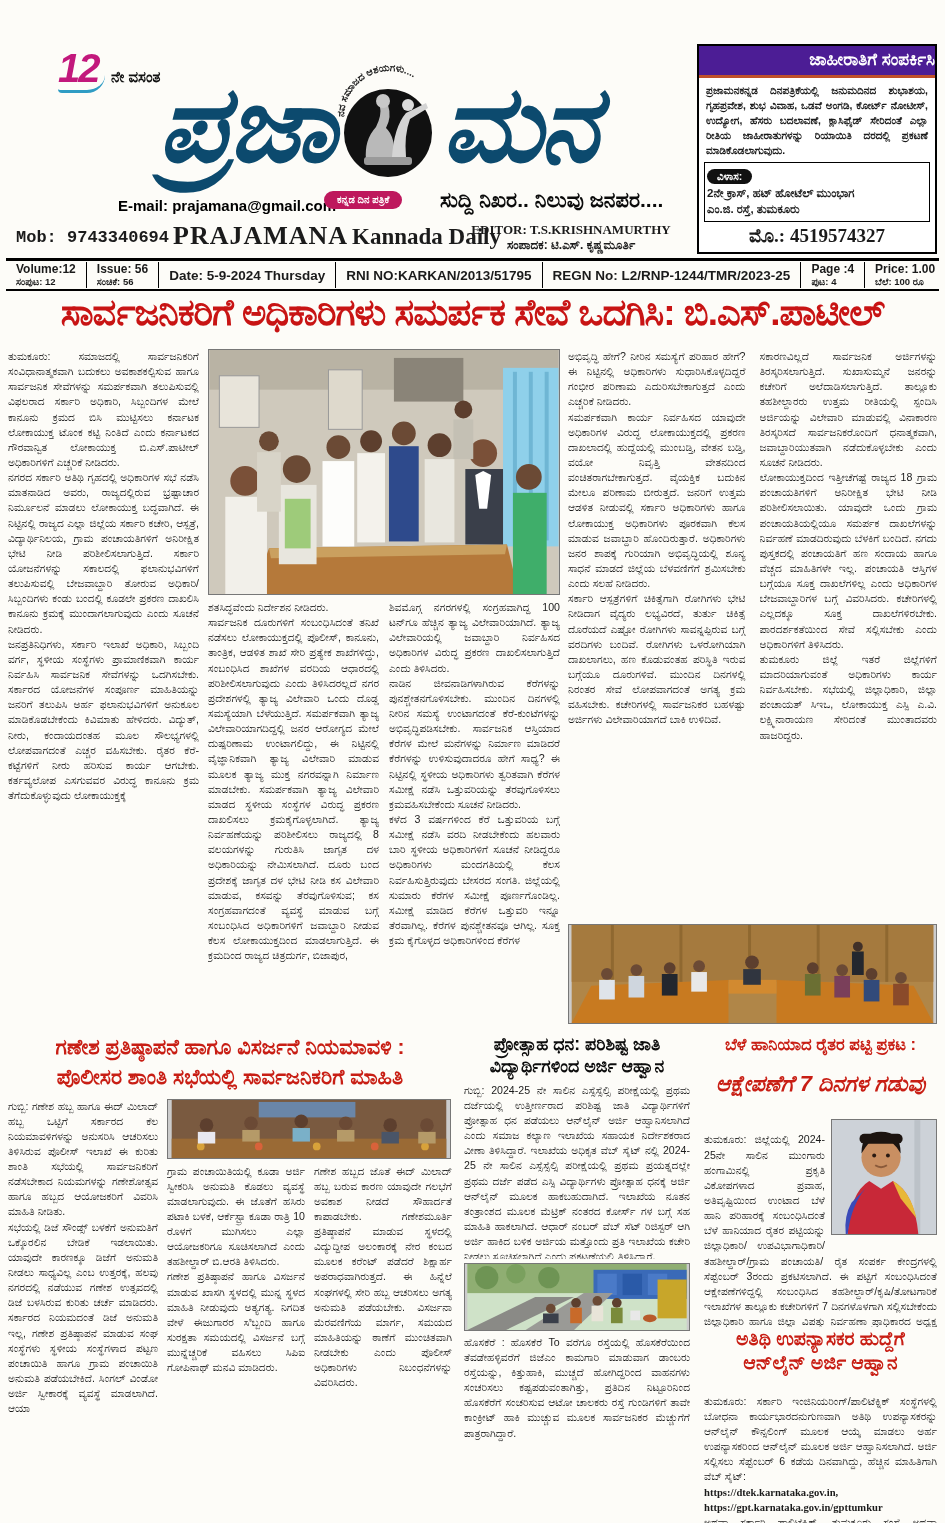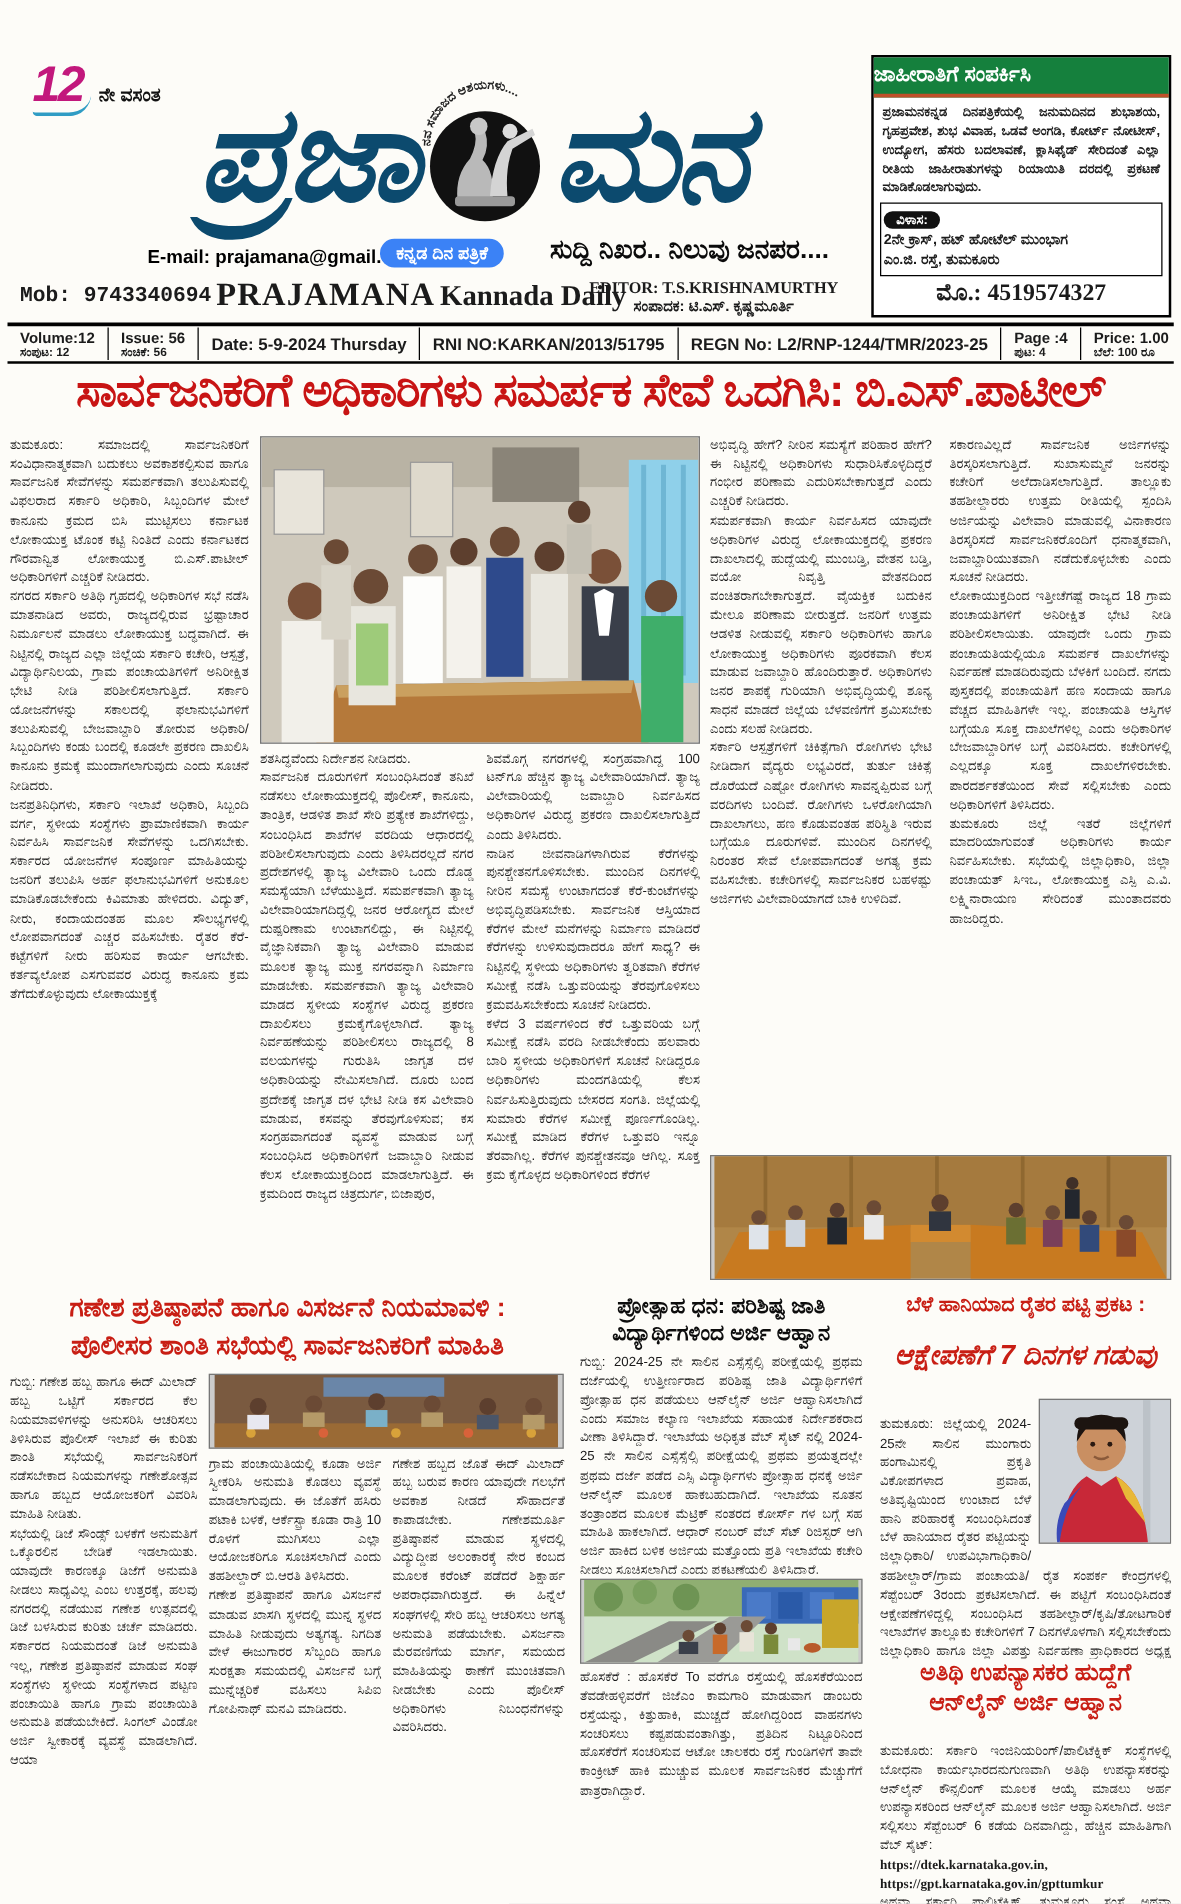--- a/index.html
+++ b/index.html
@@ -4,42 +4,42 @@
 <style>
   * { margin:0; padding:0; box-sizing:border-box; }
   html,body { background:#e8e8e4; }
   body { font-family:"Liberation Sans", sans-serif; }
   #page { position:relative; width:945px; height:1523px; margin:0 auto; background:#fdfcf8; overflow:hidden; color:#1b1b1b; }
 
   
   .masthead { position:absolute; top:0; left:0; right:0; height:256px; }
   .anniv { position:absolute; left:26px; top:46px; }
   .anniv .num { font-size:40px; font-weight:bold; font-style:italic; color:#c2187c; letter-spacing:-2px;
-                border-bottom:3px solid #2f9cc4; border-radius:0 0 18px 4px; padding-right:6px; }
+                border-bottom:3px solid #2f9cc4; border-radius:0 0 18px 4px; padding-right:6px;margin-left:32px; }
   .anniv .txt { font-size:15px; font-weight:bold; color:#111; margin-left:2px; }
   .logo-row { position:absolute; left:52px; top:52px; width:650px; height:145px;
               display:flex; align-items:center; justify-content:center; }
   .logo-part { font-size:106px; font-weight:900; color:#0c4a6e; line-height:1.05; letter-spacing:-3px;font-style:italic; }
   .emblem { width:104px; height:120px; position:relative; flex:0 0 auto; margin:0 2px; }
   .emblem svg { display:block; }
   .logo-sub { position:absolute; left:118px; top:197px; font-size:15px; font-weight:bold; color:#000; }
-  .kn-badge { position:absolute; left:304px; top:191px; background:#3b82f6; color:#fff; font-size:14px;
+  .kn-badge { position:absolute; left:324px; top:191px; background:#be185d; color:#fff; font-size:10px;
               font-weight:bold; padding:3px 13px; border-radius:14px; }
   .tagline { position:absolute; left:440px; top:188px; font-size:21px; font-weight:900; color:#0b0b0b; }
   .mob-line { position:absolute; left:16px; top:228px; font-size:17px; font-weight:900; font-family:Liberation Mono, monospace; }
   .praja-en { position:absolute; left:173px; top:221px; font-family:"Liberation Serif", serif; }
   .praja-en .big { font-size:26px; font-weight:900; letter-spacing:1px; }
   .praja-en .small { font-size:23px; font-weight:bold; }
   .editor-block { position:absolute; left:452px; top:222px; width:238px; text-align:center; }
   .editor-en { font-size:13px; font-weight:900; font-family:"Liberation Serif", serif; }
   .editor-kn { font-size:12px; font-weight:bold; }
 
   
   .adbox { position:absolute; left:697px; top:44px; width:240px; height:210px; border:2px solid #000; background:#fff; }
-  .adbox-head { background:#15803d; color:#fff; text-align:left; font-size:17px; font-weight:900;
+  .adbox-head { background:#4c1d95; color:#fff; text-align:right; font-size:17px; font-weight:900;
                 padding:4px 0 5px; border-bottom:3px solid #c0502a; }
   .adbox-body { font-size:10.4px; font-weight:bold; text-align:justify; padding:5px 7px 4px; line-height:1.45; }
   .adbox-inner { border:1.5px solid #000; margin:0 5px; padding:3px 2px 4px; }
   .addr-label { display:inline-block; background:#111; color:#fff; font-size:10.5px; font-weight:bold;
                 border-radius:9px; padding:1px 10px; margin-bottom:2px; }
   .addr-line { font-size:11.5px; font-weight:bold; line-height:1.35; }
   .adbox-phone { text-align:center; font-size:19px; font-weight:900; font-family:"Liberation Serif", serif; padding-top:3px; }
 
   
   .infobar { position:absolute; top:258px; left:6px; right:6px; height:33px; border-top:3px solid #000;

